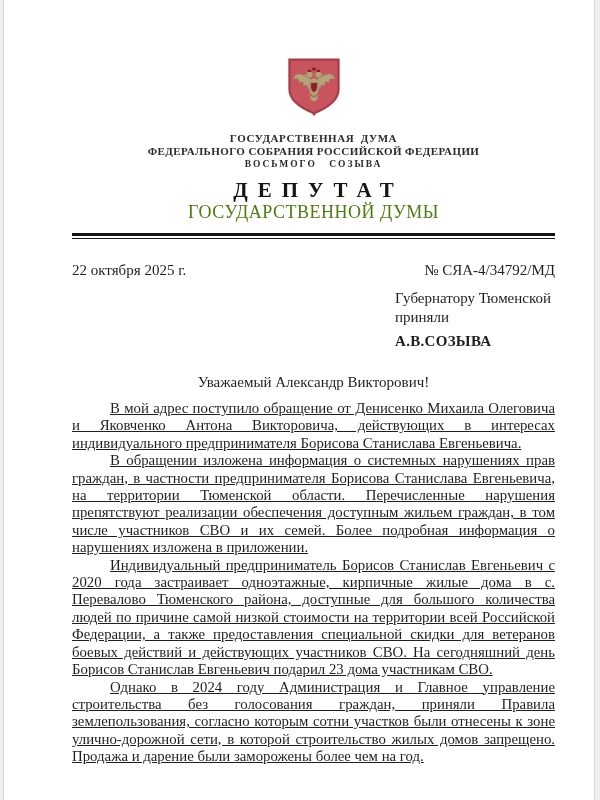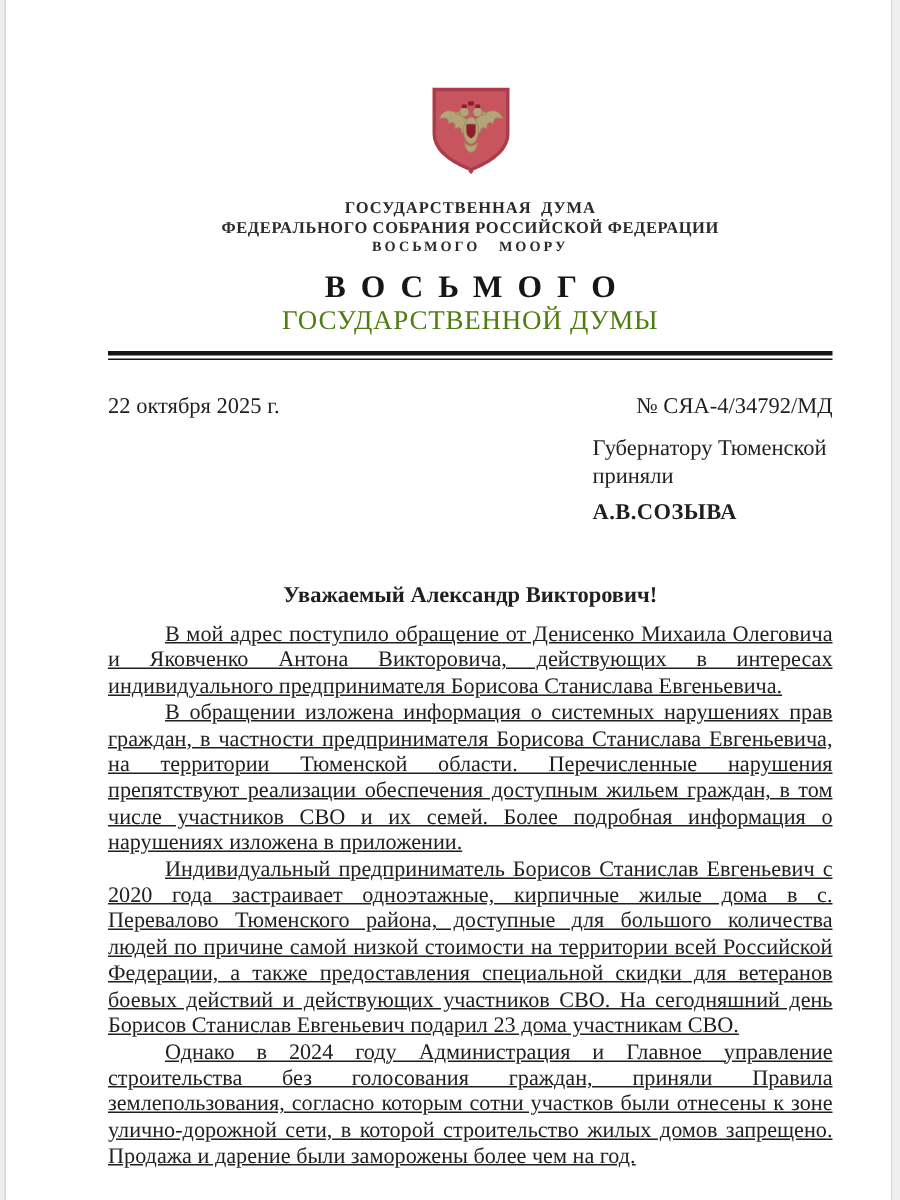--- a/index.html
+++ b/index.html
@@ -62,23 +62,23 @@
     margin-left: 323px;
     font-size: 15px;
     line-height: 19px;
   }
   .addressee-name {
     margin-top: 5px;
     font-weight: bold;
     letter-spacing: 0.3px;
   }
   .salutation {
-    margin-top: 36px;
+    margin-top: 22px;
     text-align: center;
-    font-weight: bold;
+    font-weight: normal;
     font-size: 15px;
     line-height: 19px;
   }
   .body-text {
     margin-top: 8px;
     font-size: 14.8px;
     line-height: 17.4px;
     text-align: justify;
     text-decoration: underline;
   }
@@ -116,22 +116,22 @@
           <rect x="39" y="21" width="6" height="4" rx="1"></rect>
           <rect x="55" y="21" width="6" height="4" rx="1"></rect>
           <rect x="46.5" y="17" width="7" height="5" rx="1.5"></rect>
           <path d="M44 44 h12 v9 q0 6 -6 9 q-6 -3 -6 -9 z" stroke="#b5a478" stroke-width="1"></path>
         </g>
       </svg>
     </div>
 
     <div class="hdr hdr-line1">ГОСУДАРСТВЕННАЯ ДУМА</div>
     <div class="hdr hdr-line2">ФЕДЕРАЛЬНОГО СОБРАНИЯ РОССИЙСКОЙ ФЕДЕРАЦИИ</div>
-    <div class="hdr hdr-line3">ВОСЬМОГО МООРУ</div>
-    <div class="hdr hdr-title">ВОСЬМОГО</div>
+    <div class="hdr hdr-line3">ВОСЬМОГО СОЗЫВА</div>
+    <div class="hdr hdr-title">ДЕПУТАТ</div>
     <div class="hdr hdr-subtitle">ГОСУДАРСТВЕННОЙ ДУМЫ</div>
 
     <div class="rule"></div>
 
     <div class="meta-row">
       <span>22 октября 2025 г.</span>
       <span>№ СЯА-4/34792/МД</span>
     </div>
 
     <div class="addressee">

